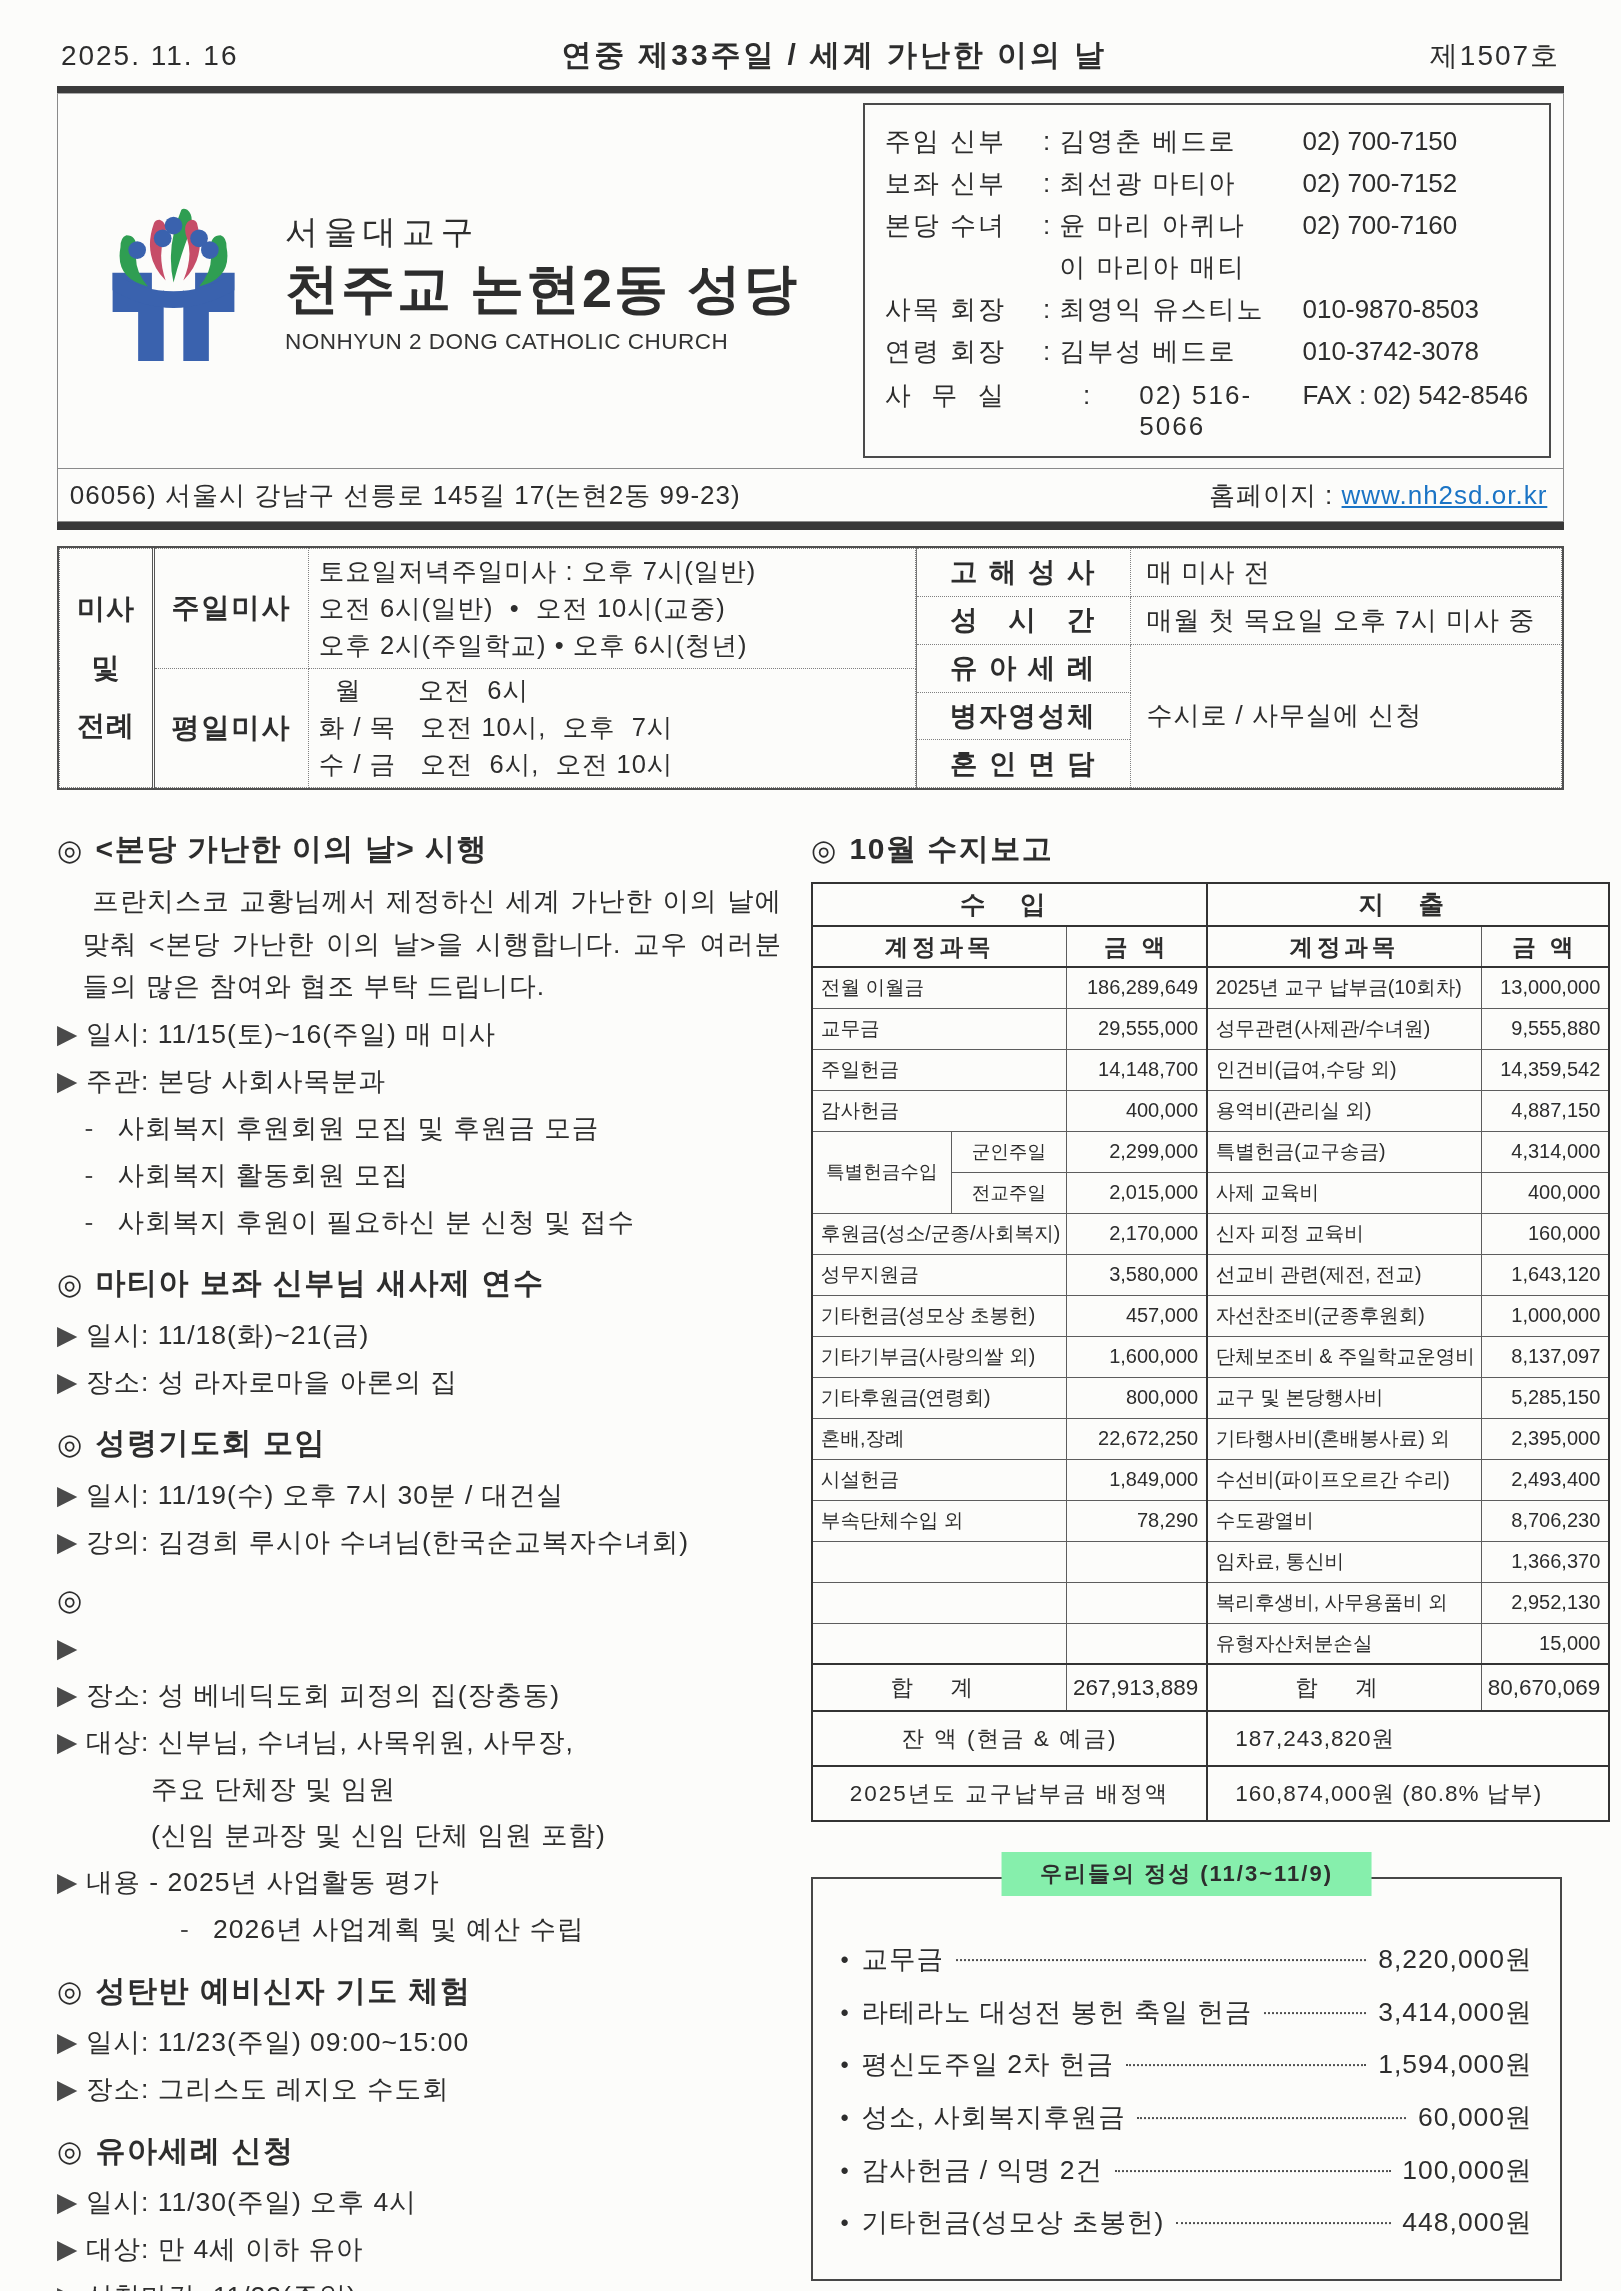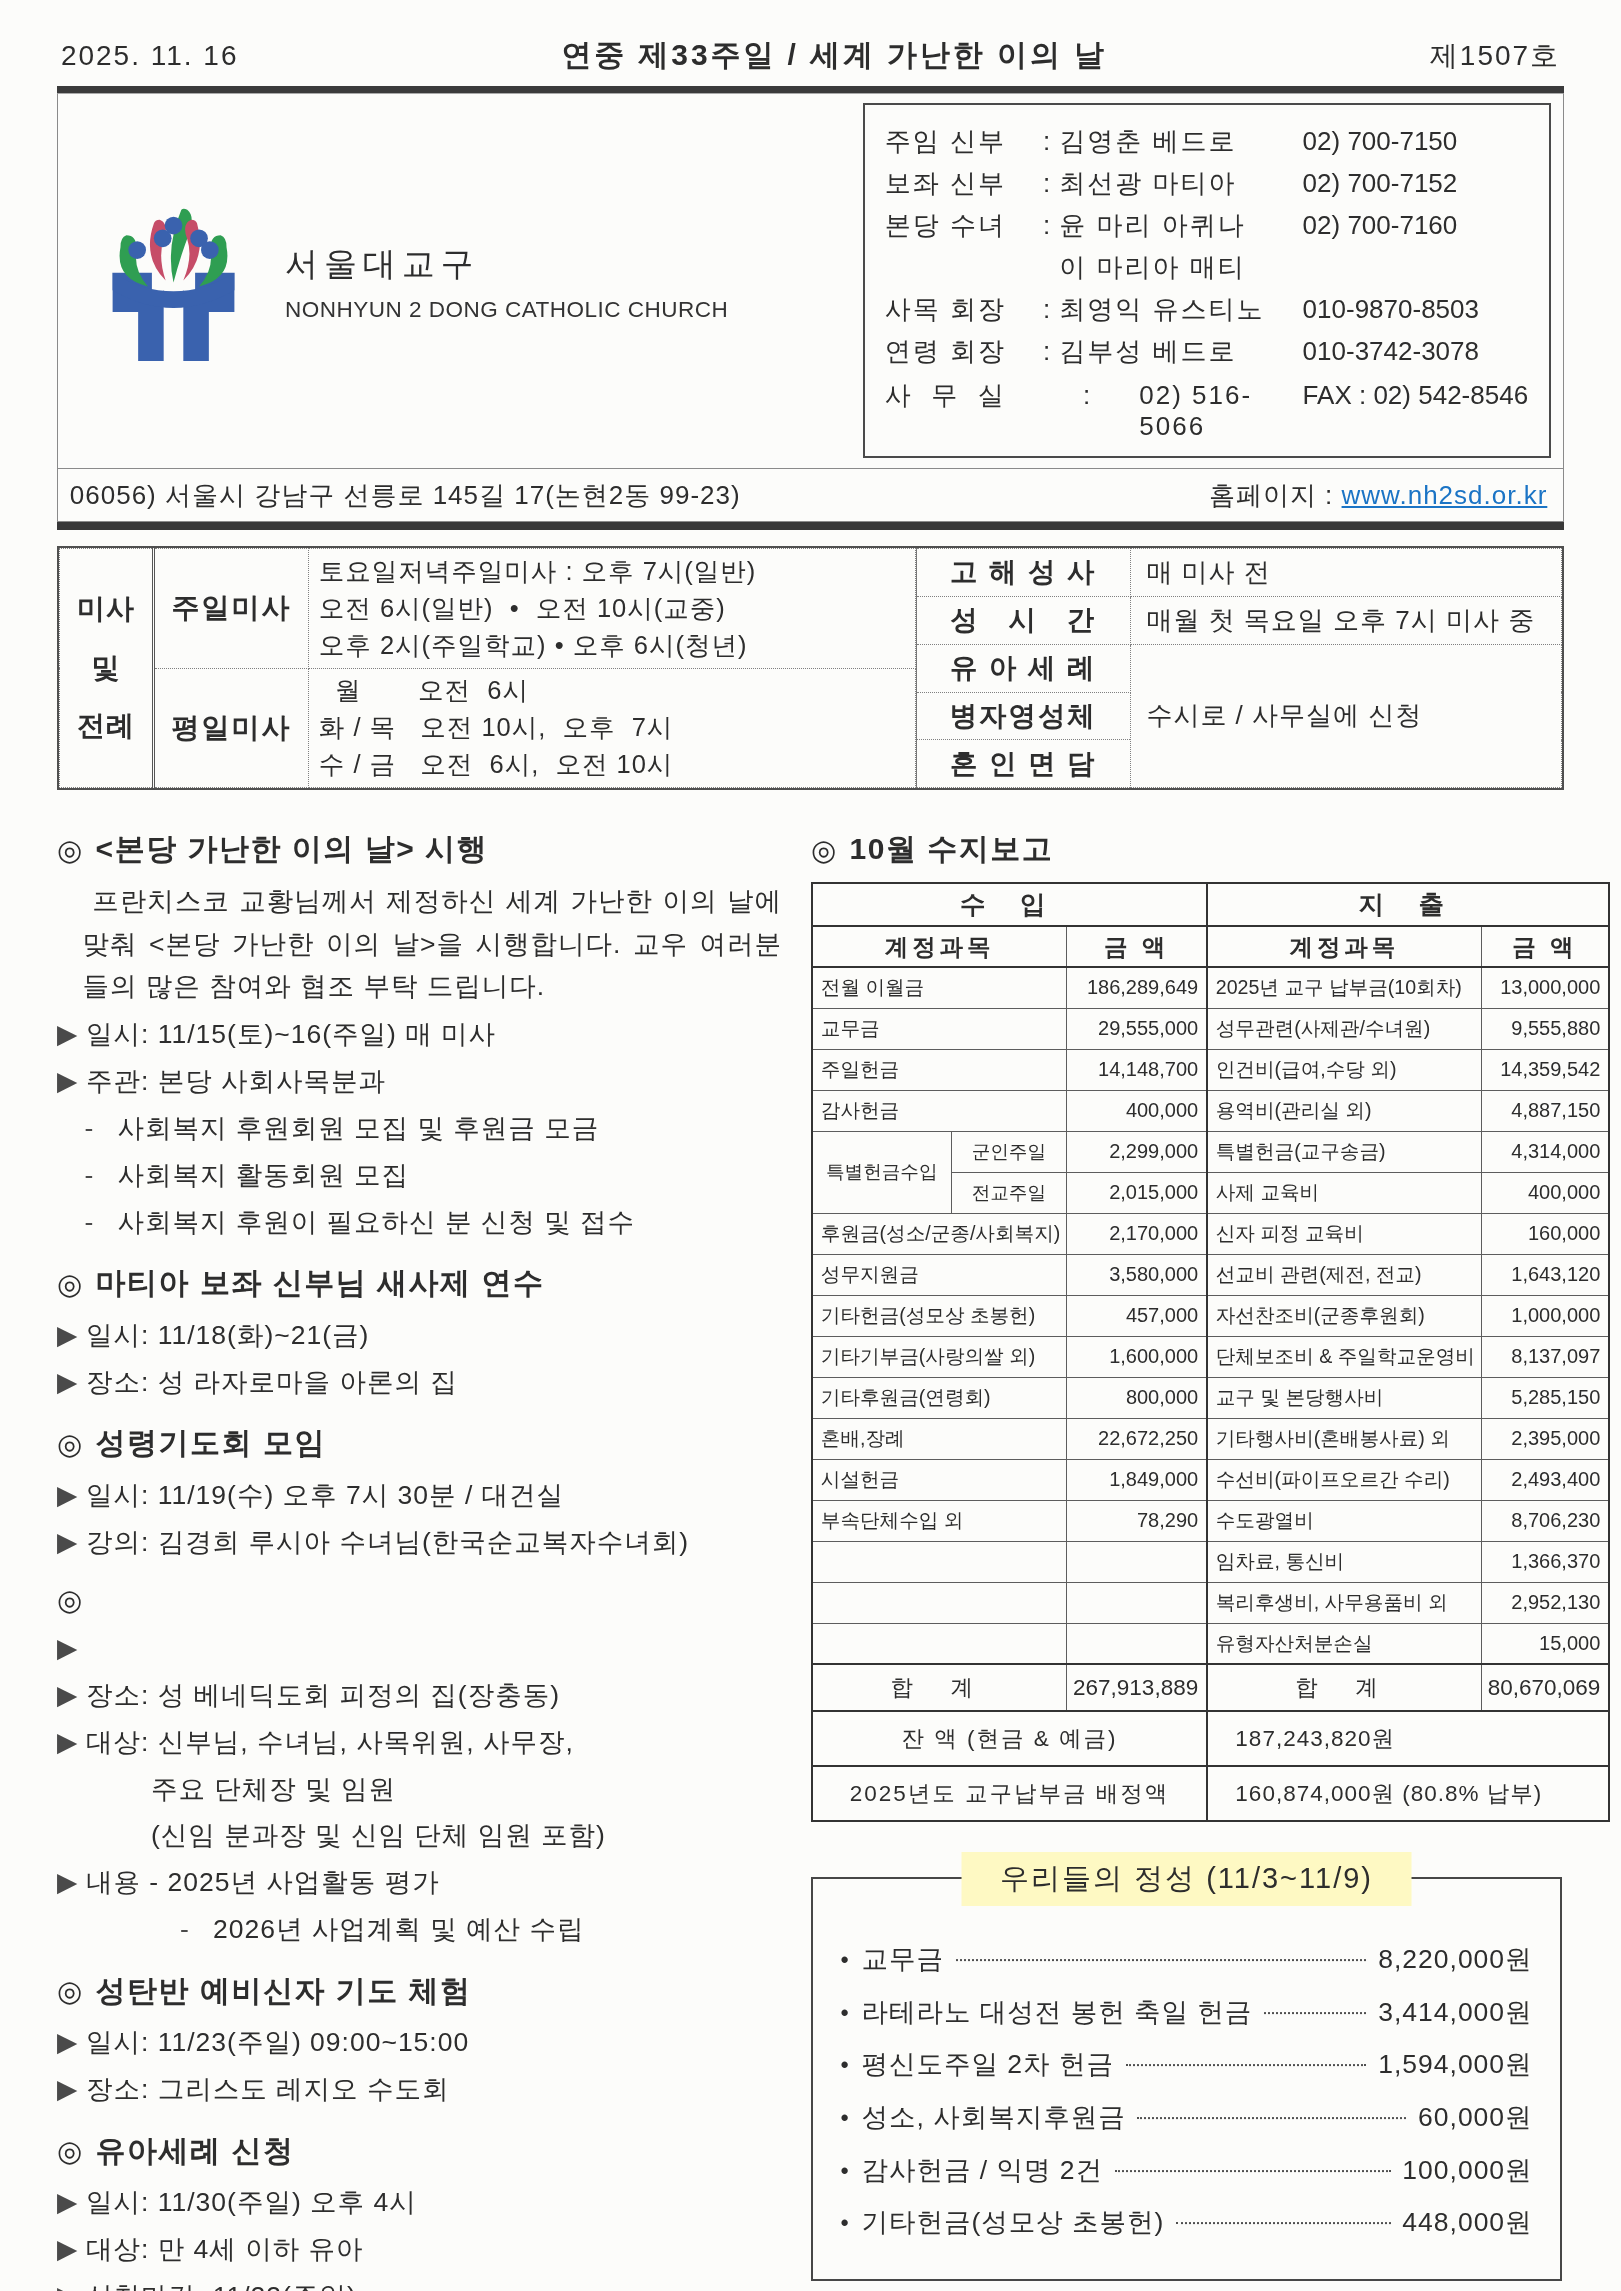--- a/index.html
+++ b/index.html
@@ -83,21 +83,21 @@
   .fin .div-col { border-left:2px solid #333; }
   .fin tr.total td { border-top:2.9px double #333; font-size:22.5px; height:47px; }
   .fin tr.total .t-lab { text-align:center; letter-spacing:15.7px; }
   .fin tr.foot td { border-top:2.9px double #333; font-size:22.5px; height:55px; letter-spacing:1px; }
   .fin tr.foot .f-lab { text-align:center; letter-spacing:2px; }
   .fin tr.foot .f-val { padding-left:27.4px; }
 
   
   .offer-wrap { position:relative; margin-top:55px; }
   .offer-title { position:absolute; top:-25.5px; left:50%; transform:translateX(-50%);
-                 background:#fef9c3; padding:6.9px 39px; font-size:29px; font-weight:normal;
+                 background:#86efac; padding:6.9px 39px; font-size:22px; font-weight:bold;
                  letter-spacing:2px; white-space:nowrap; }
   .offer-box { border:2px solid #474747; padding:45px 27.4px 21.6px; }
   .offer-item { display:flex; align-items:baseline; font-size:26.5px; letter-spacing:1px; margin:16.7px 0; }
   .offer-bullet { margin-right:11.8px; font-size:23.5px; }
   .offer-leader { flex:1; border-bottom:2.9px dotted #4f4f4f; margin:0 11.8px; transform:translateY(-6.9px); }
   .offer-amt { white-space:nowrap; }
 </style>
 </head>
 <body>
 
@@ -125,20 +125,21 @@
           <circle cx="73" cy="43" r="9" fill="#3a62ae"></circle>
           <path d="M92 14 Q76 52 84 88 Q92 58 100 38 Q106 20 98 14 Q94 12 92 14Z" fill="#2f9e52"></path>
           <circle cx="84" cy="30" r="9" fill="#3a62ae"></circle>
           <path d="M108 28 Q118 62 94 86 Q104 62 98 44 Q92 28 102 24 Q107 24 108 28Z" fill="#c64d68"></path>
           <circle cx="110" cy="43" r="9" fill="#3a62ae"></circle>
           <path d="M138 52 Q144 84 110 92 Q124 76 122 58 Q120 40 132 40 Q138 42 138 52Z" fill="#2f9e52"></path>
           <circle cx="121" cy="55" r="9" fill="#3a62ae"></circle>
         </svg>
         <div class="church-text">
           <div class="diocese">서울대교구</div>
+          <div class="cname">천주교 논현2동 성당</div>
           <div class="ename">NONHYUN 2 DONG CATHOLIC CHURCH</div>
         </div>
       </div>
       <div class="contact-box">
         <div id="contacts">
             <div class="contact-row">
               <span class="c-role">주임 신부</span>
               <span class="c-colon">:</span>
               <span class="c-name">김영춘 베드로</span>
               <span class="c-phone">02) 700-7150</span>

